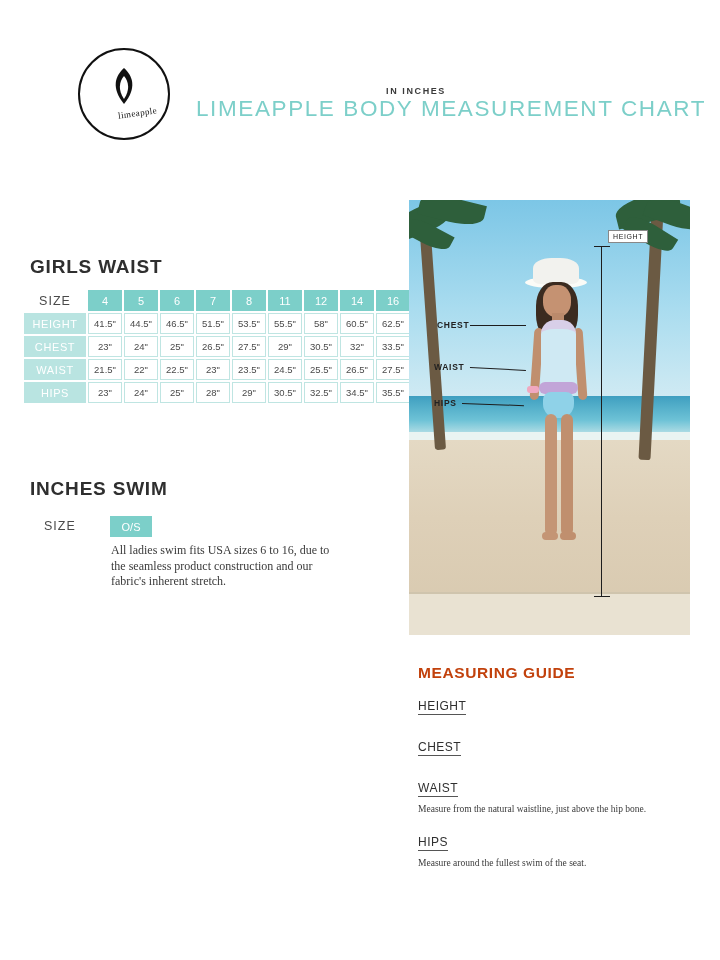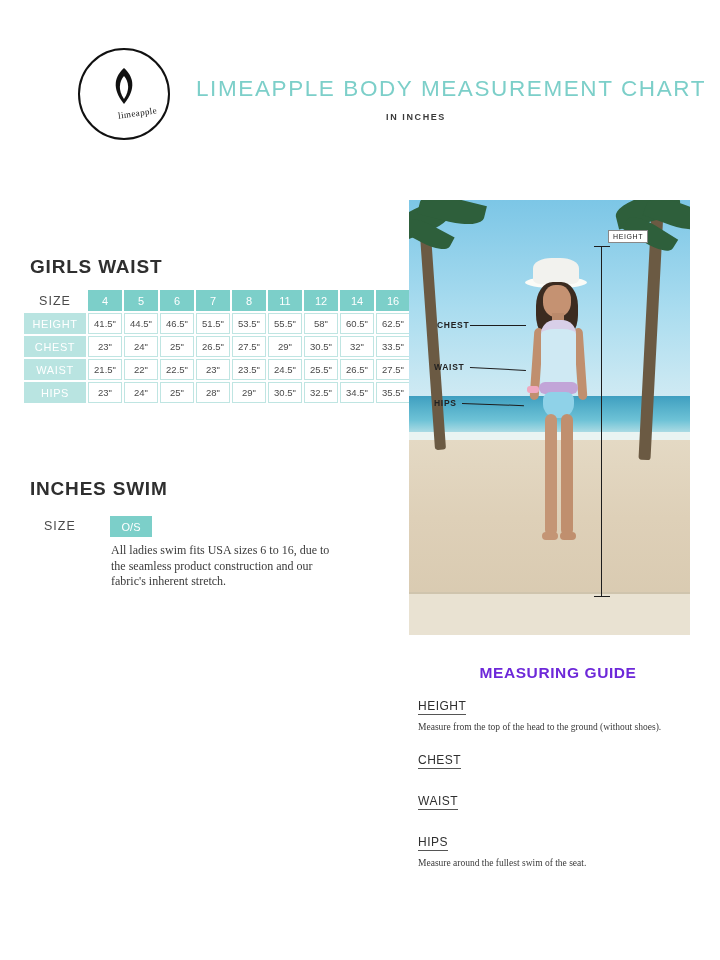--- a/index.html
+++ b/index.html
@@ -307,23 +307,22 @@
   #guide {
     position: absolute;
     left: 418px;
     top: 664px;
     width: 280px;
   }
   #guide-heading {
     font-size: 15.5px;
     font-weight: bold;
     letter-spacing: .6px;
-    color: #6d28d9;
+    color: #c2410c;
     margin-bottom: 14px;
-    text-align: center;
   }
   .guide-item { margin-bottom: 16px; }
   .guide-term {
     font-size: 12px;
     letter-spacing: .5px;
     color: #2f2f2f;
     border-bottom: 1px solid #555;
     display: inline-block;
     padding-bottom: 1px;
     margin-bottom: 6px;
@@ -344,22 +343,22 @@
   <div id="logo-wrap">
     <div id="logo-circle"></div>
     <svg id="logo-leaf" viewBox="0 0 30 40">
       <path d="M15 2 C 24 10, 28 22, 15 38 C 2 22, 6 10, 15 2 Z" fill="#111"></path>
       <path d="M15 10 C 20 16, 21 24, 15 33 C 9 24, 10 16, 15 10 Z" fill="#fff"></path>
     </svg>
     <div id="logo-word">limeapple</div>
   </div>
 
   <div id="title-block">
+    <div id="chart-subtitle">IN INCHES</div>
     <div id="chart-title">LIMEAPPLE BODY MEASUREMENT CHART</div>
-    <div id="chart-subtitle">IN INCHES</div>
   </div>
 </div>
 
 <div id="girls-swim-heading" class="section-heading">GIRLS WAIST</div>
 
 <table id="size-table">
   <tbody>
       <tr>
     <td class="lbl-cell size-lbl">SIZE</td>
     <td class="hdr-cell">4</td>
@@ -476,28 +475,28 @@
 <div class="ann-line" style="left:470px;top:367px;width:56px;transform:rotate(3deg);transform-origin:left center;"></div>
 
 <div class="ann-label" style="left:434px;top:398px;">HIPS</div>
 <div class="ann-line" style="left:462px;top:403px;width:62px;transform:rotate(2deg);transform-origin:left center;"></div>
 
 <div id="guide">
   <div id="guide-heading">MEASURING GUIDE</div>
 
   <div class="guide-item">
     <div class="guide-term">HEIGHT</div>
-    <div class="guide-desc">Measure from the top of the head to the ground (without shoes).</div>
   </div>
 
   <div class="guide-item">
     <div class="guide-term">CHEST</div>
   </div>
 
   <div class="guide-item">
     <div class="guide-term">WAIST</div>
+    <div class="guide-desc">Measure from the natural waistline, just above the hip bone.</div>
   </div>
 
   <div class="guide-item">
     <div class="guide-term">HIPS</div>
     <div class="guide-desc">Measure around the fullest swim of the seat.</div>
   </div>
 </div>
 
 </body></html>

